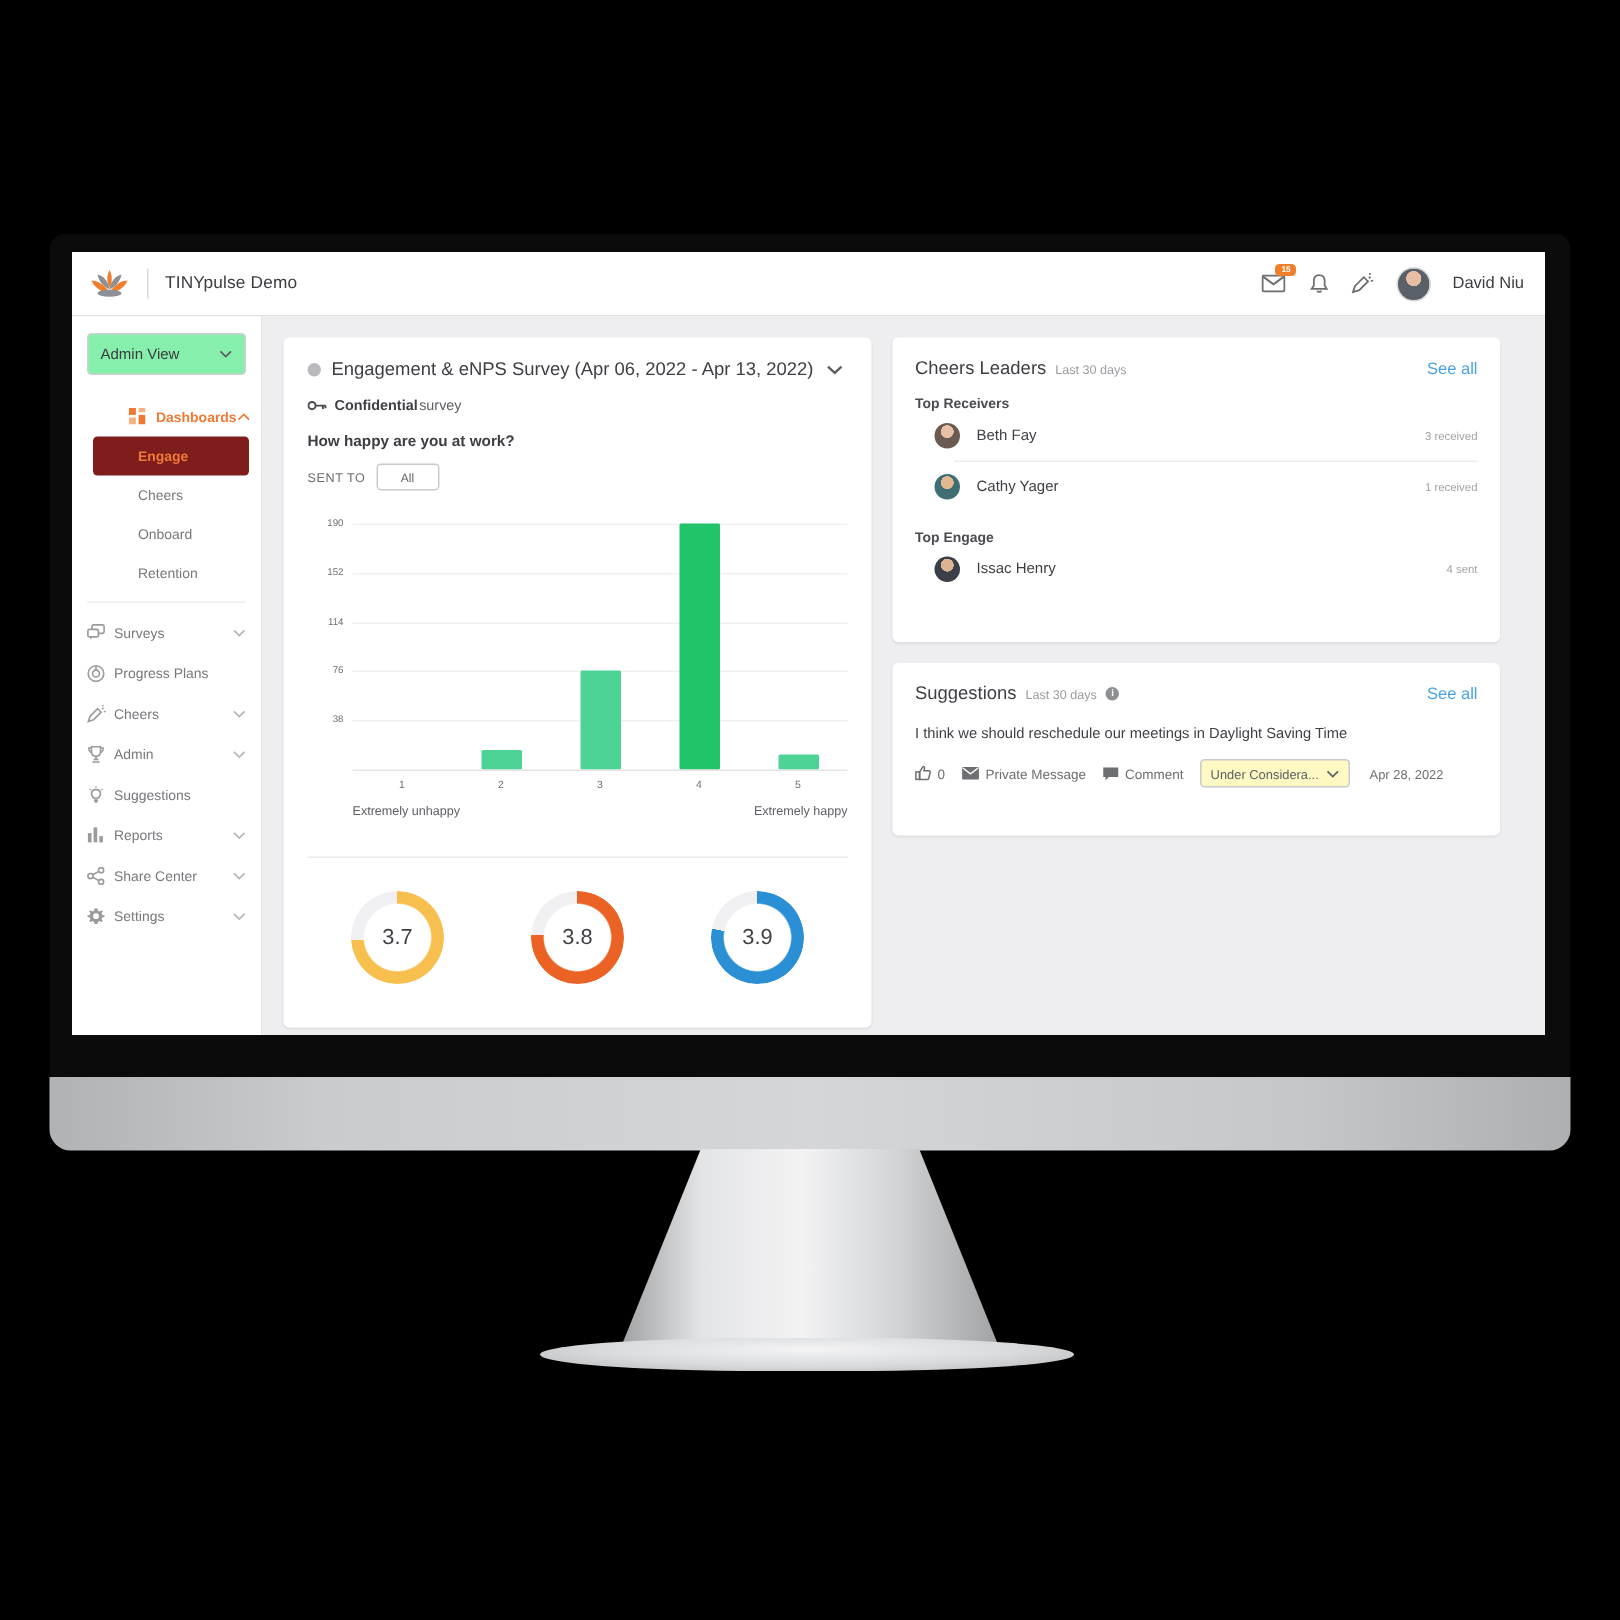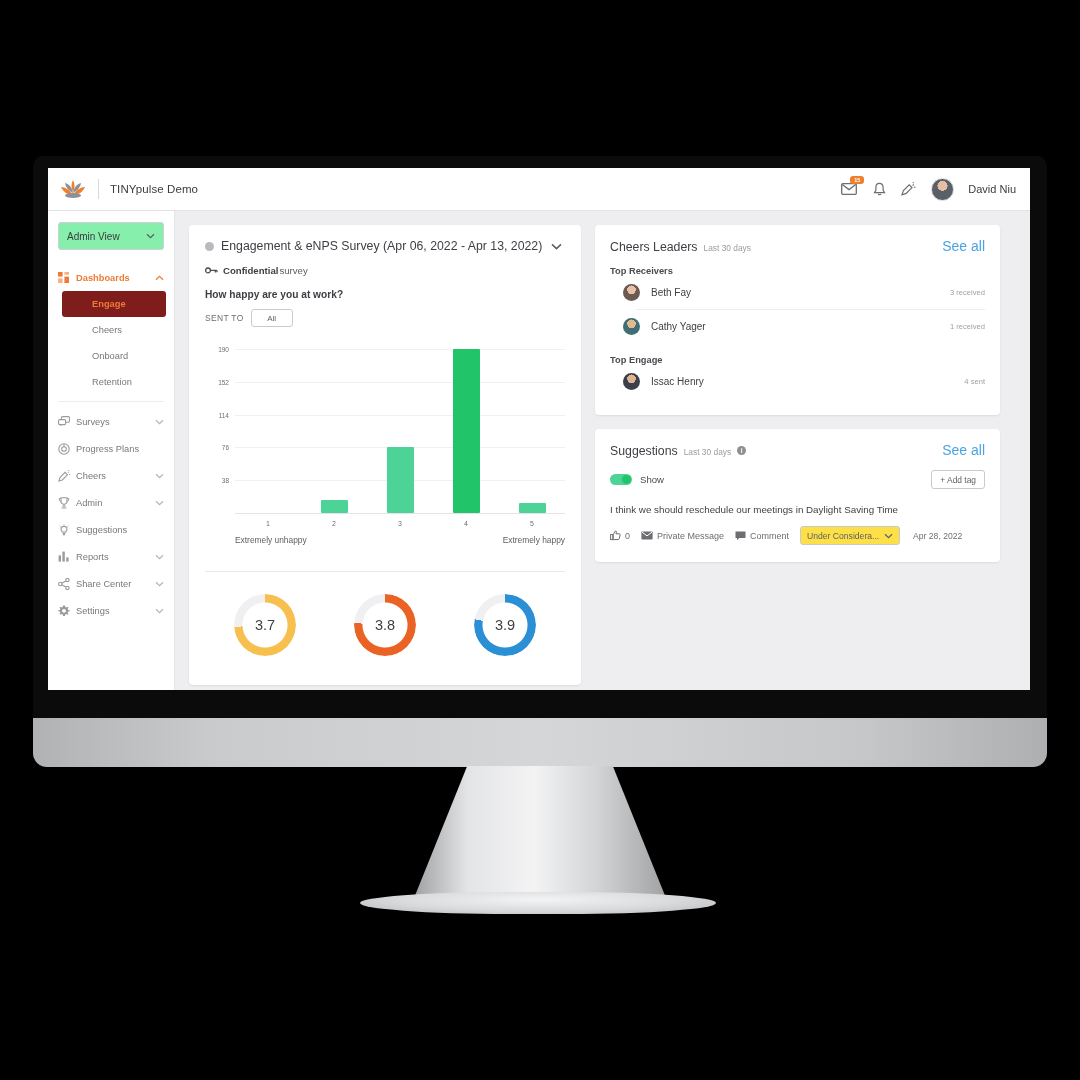--- a/index.html
+++ b/index.html
@@ -71,21 +71,21 @@
   }
   .viewselect .chev{margin-left:auto;}
   .navgroup{padding:0;}
   .navitem{
     display:flex;align-items:center;height:27px;padding:0 10px;
     font-size:9.3px;color:#77787c;cursor:pointer;position:relative;
   }
   .navitem .ic{width:15px;display:flex;align-items:center;justify-content:flex-start;flex:none;color:#9a9b9f;}
   .navitem .lbl{margin-left:3px;}
   .navitem .chev{margin-left:auto;color:#b5b6ba;}
-  .navitem.active{color:#ee7a35;font-weight:bold;}
+  .navitem.active{color:#ee7a35;font-weight:bold;margin-left:28px;}
   .navitem.active .ic{color:#ee7a35;}
   .navitem.active .chev{color:#ee7a35;}
   .subitem{
     height:26px;display:flex;align-items:center;font-size:9.3px;color:#77787c;
     padding-left:30px;margin:0 8px 0 14px;border-radius:3px;cursor:pointer;
   }
   .subitem.sel{background:#7f1d1d;color:#ee7a35;font-weight:bold;}
   .navdiv{height:1px;background:#ececef;margin:6px 10px;}
 
   
@@ -137,30 +137,30 @@
   
   .gauges{display:flex;justify-content:space-around;padding-top:22px;}
   .gauge{position:relative;width:62px;height:62px;}
   .gauge .ring{width:62px;height:62px;border-radius:50%;}
   .gauge .val{
     position:absolute;inset:0;display:flex;align-items:center;justify-content:center;
     font-size:14.5px;color:#3e3f44;
   }
 
   
-  .panel{padding:13px 15px 17px 15px;box-sizing:border-box;}
+  .panel{padding:13px 15px 32px 15px;box-sizing:border-box;}
   .panel-head{display:flex;align-items:baseline;}
   .panel-title{font-size:12.3px;color:#3e3f44;}
   .panel-sub{font-size:8.4px;color:#9b9ca0;margin-left:6px;}
   .info-i{
     width:9px;height:9px;border-radius:50%;background:#8e8f93;color:#fff;
     font-size:6.5px;line-height:9px;text-align:center;margin-left:6px;
     align-self:center;font-weight:bold;
   }
-  .see-all{margin-left:auto;font-size:14px;color:#4aa3e3;cursor:pointer;}
+  .see-all{margin-left:auto;font-size:11px;color:#4aa3e3;cursor:pointer;}
   .group-lbl{font-size:9.3px;color:#4a4b50;font-weight:bold;margin-top:12px;}
   .person{display:flex;align-items:center;height:33px;}
   .person .pav{width:17px;height:17px;border-radius:50%;margin-left:13px;margin-right:11px;flex:none;overflow:hidden;}
   .pav.p1{background:radial-gradient(circle at 50% 34%,#e8c0a7 0 30%,#6b5a52 31% 100%);}
   .pav.p2{background:radial-gradient(circle at 50% 34%,#e3b98f 0 30%,#3f6f74 31% 100%);}
   .pav.p3{background:radial-gradient(circle at 50% 34%,#ddb391 0 30%,#3a3f4a 31% 100%);}
   .person .pname{font-size:10px;color:#3e3f44;}
   .person .pcount{margin-left:auto;font-size:7.6px;color:#a0a1a5;}
   .rowline{height:1px;background:#ececee;margin-left:26px;}
 
@@ -173,21 +173,21 @@
   .sg-show{font-size:9.6px;color:#4a4b50;}
   .addtag{
     margin-left:auto;border:1px solid #c9cacd;border-radius:3px;height:17px;
     display:flex;align-items:center;padding:0 8px;font-size:8.4px;color:#5f6065;background:#fff;cursor:pointer;
   }
   .sg-text{font-size:9.8px;color:#3e3f44;margin-top:15px;}
   .sg-actions{display:flex;align-items:center;margin-top:11px;gap:11px;}
   .sg-act{display:flex;align-items:center;font-size:9px;color:#6d6e72;gap:4px;cursor:pointer;}
   .sg-select{
     border:1px solid #c9cacd;border-radius:3px;height:17px;display:flex;align-items:center;
-    padding:0 6px;font-size:8.6px;color:#5f6065;background:#fde047;min-width:86px;cursor:pointer;
+    padding:0 6px;font-size:8.6px;color:#5f6065;background:#fef9c3;min-width:86px;cursor:pointer;
   }
   .sg-select .chev{margin-left:auto;}
   .sg-date{font-size:8.6px;color:#6d6e72;margin-left:2px;}
   svg{display:block;}
 </style>
 </head>
 <body>
 
 <div class="stage">
 
@@ -537,25 +537,20 @@
         </div>
 
         <div class="card panel">
           <div class="panel-head">
             <span class="panel-title">Suggestions</span>
             <span class="panel-sub">Last 30 days</span>
             <span class="info-i">i</span>
             <span class="see-all">See all</span>
           </div>
 
-          <div class="sg-row2">
-            <span class="toggle"></span>
-            <span class="sg-show">Show</span>
-            <span class="addtag">+ Add tag</span>
-          </div>
 
           <div class="sg-text">I think we should reschedule our meetings in Daylight Saving Time</div>
 
           <div class="sg-actions">
             <span class="sg-act">
               <span>
                 <svg width="11" height="11" viewBox="0 0 11 11">
                     <path d="M3.2 4.6 L5.2 1.2 C5.9 0.8 6.6 1.3 6.4 2.1 L6 3.8 L9.3 3.8 C10 3.8 10.3 4.4 10.1 5 L9.2 8.7 C9.1 9.3 8.7 9.6 8.2 9.6 L3.2 9.6 Z" fill="none" stroke="#6d6e72" stroke-width="1"></path>
                     <rect x="0.6" y="4.6" width="2.3" height="5" fill="none" stroke="#6d6e72" stroke-width="1"></rect>
                   </svg>

